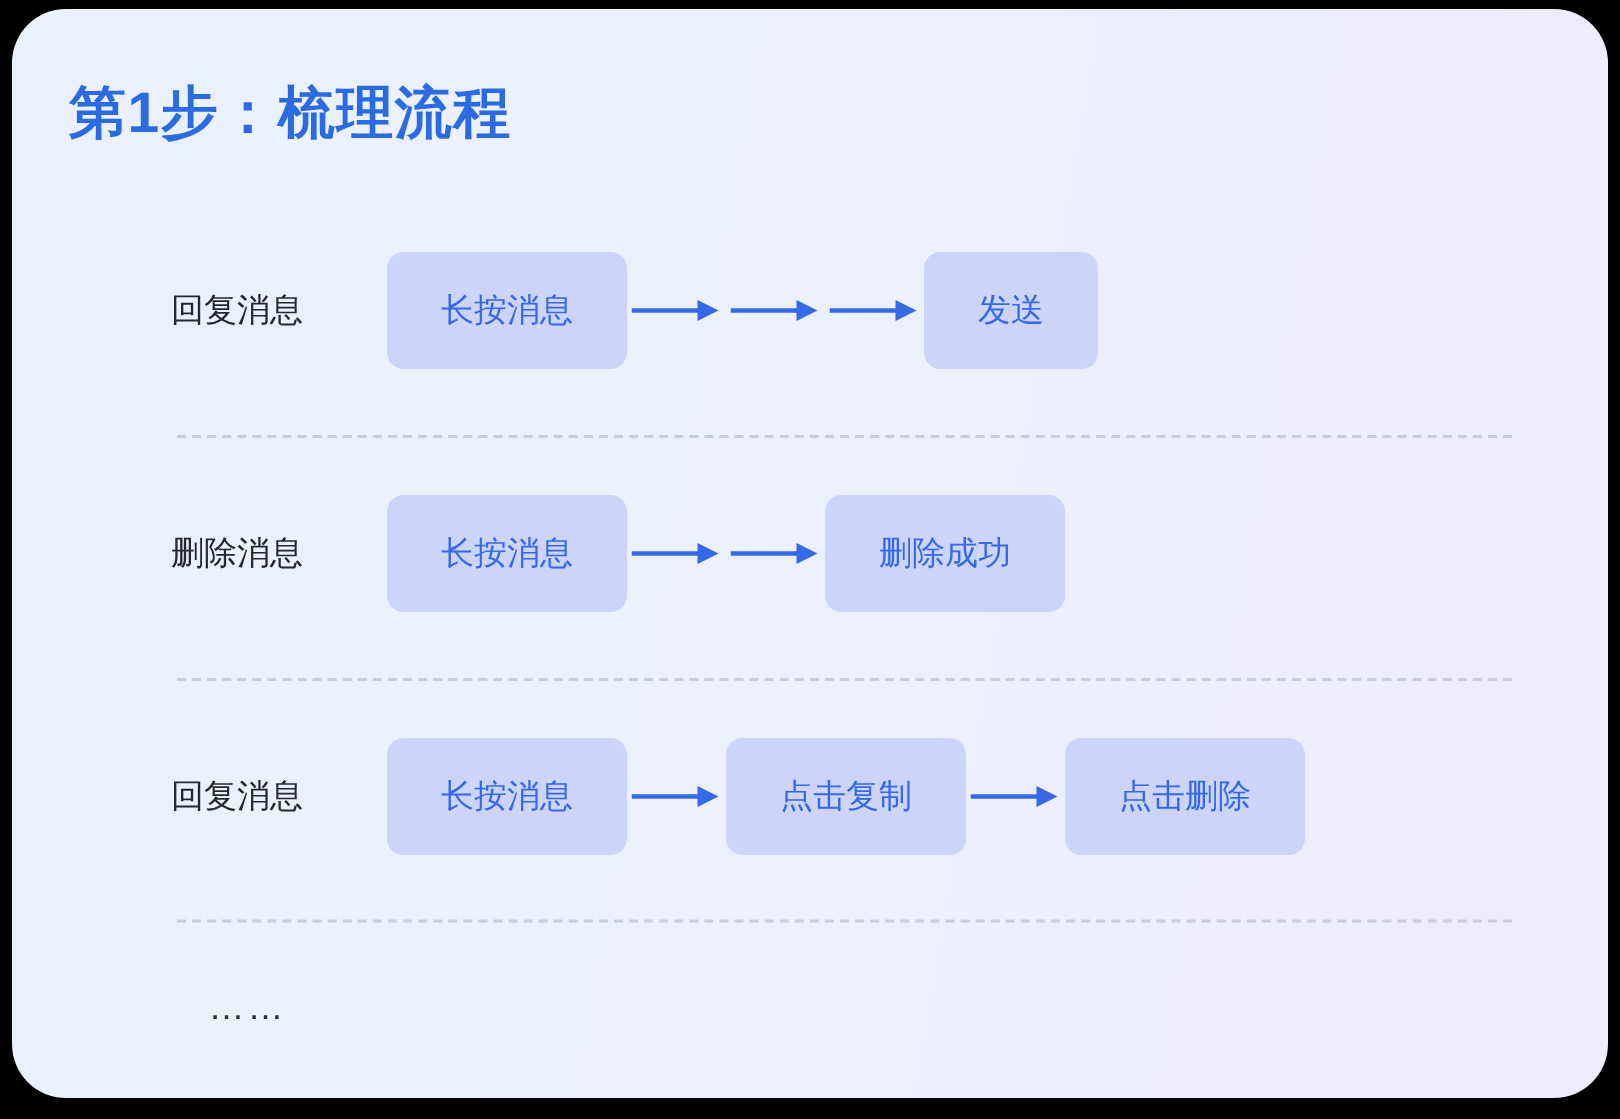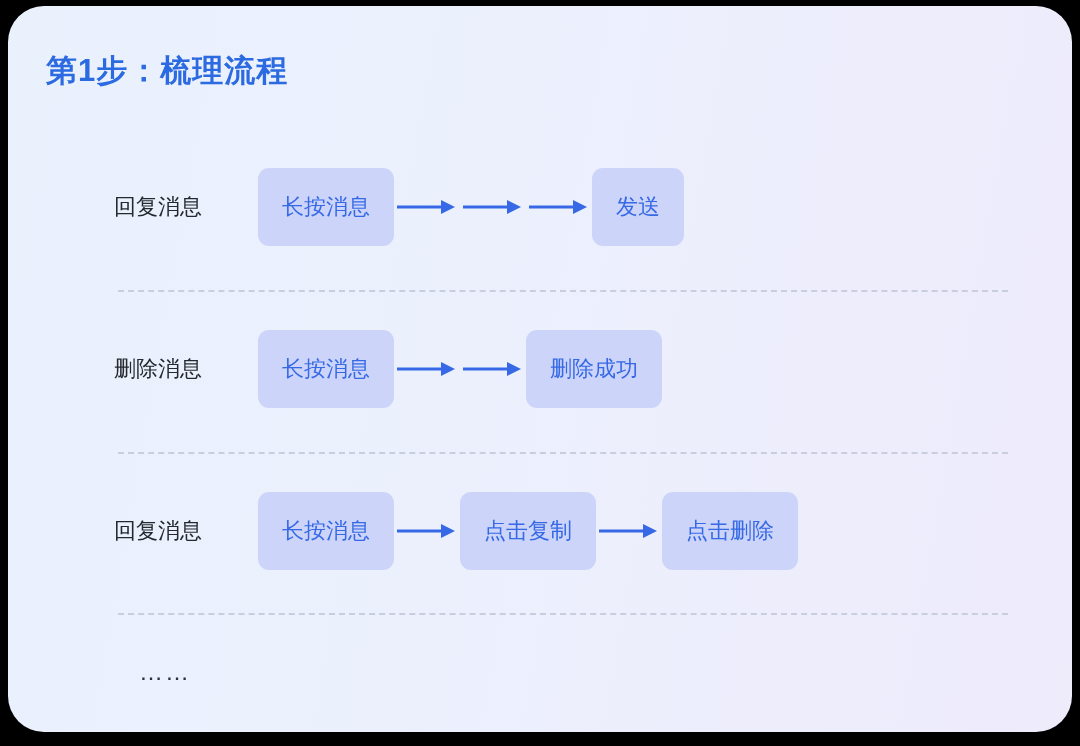--- a/index.html
+++ b/index.html
@@ -22,21 +22,21 @@
     height: 726px;
     border-radius: 36px;
     background: linear-gradient(100deg, #e9f1fd 0%, #ecf0fd 45%, #eeebfb 100%);
     overflow: hidden;
   }
 
   #page-title {
     position: absolute;
     left: 38px;
     top: 44px;
-    font-size: 31px;
+    font-size: 38px;
     font-weight: bold;
     letter-spacing: 1px;
     color: #2b6ae0;
     white-space: nowrap;
   }
 
   .flow-row {
     position: absolute;
     left: 0;
     width: 100%;
@@ -66,21 +66,21 @@
     height: 80px;
   }
 
   .step-box {
     height: 78px;
     border-radius: 11px;
     background: #ccd5f9;
     display: flex;
     align-items: center;
     justify-content: center;
-    padding: 0 24px;
+    padding: 0 36px;
     box-sizing: border-box;
     font-size: 22px;
     color: #3769e6;
     white-space: nowrap;
   }
 
   .arrow {
     width: 66px;
     height: 78px;
     flex: 0 0 66px;

